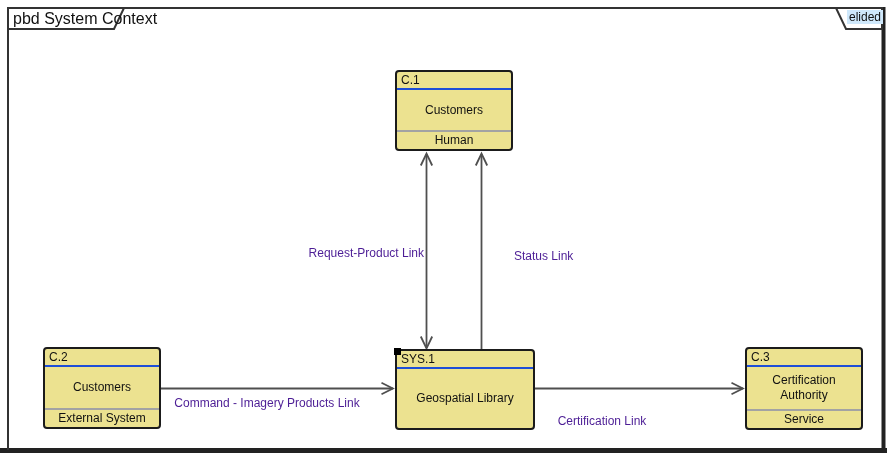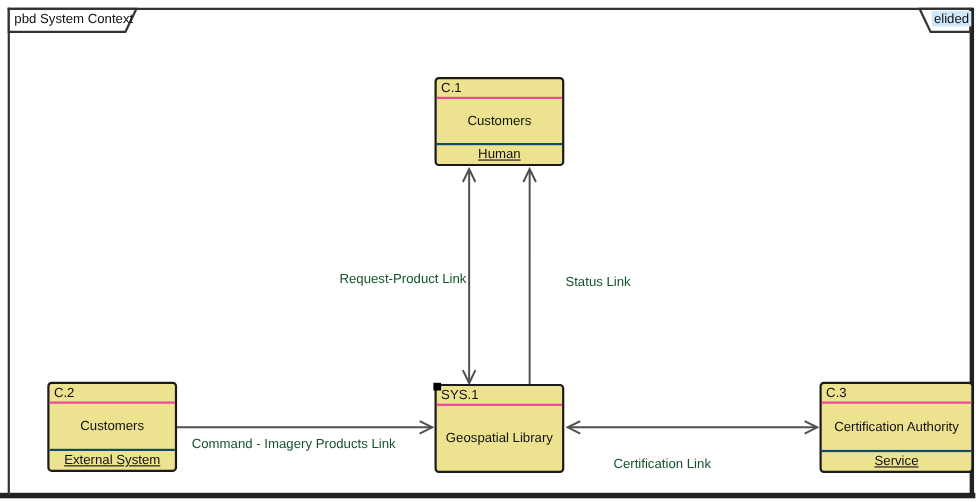--- a/index.html
+++ b/index.html
@@ -2,48 +2,48 @@
 <html><head>
 <meta charset="utf-8">
 <style>
   html,body{margin:0;padding:0;background:#fff;}
   .canvas{
     position:relative;width:887px;height:456px;background:#ffffff;
     font-family:"Liberation Sans",sans-serif;overflow:hidden;
   }
   svg.overlay{position:absolute;left:0;top:0;width:887px;height:456px;}
   .frame-title{
-    position:absolute;left:13px;top:10px;font-size:12px;color:#111;white-space:nowrap;
+    position:absolute;left:13px;top:10px;font-size:16px;color:#111;white-space:nowrap;
   }
   .corner-label{
     position:absolute;left:847px;top:10px;font-size:12px;color:#111;
     background:#cfe8fb;padding:0 2px;white-space:nowrap;
   }
   .block{
     position:absolute;box-sizing:border-box;background:#ece290;
     border:2px solid #1b1b1b;border-radius:4px;display:flex;flex-direction:column;
     font-size:12px;color:#111;
   }
   .block-header{
     flex:0 0 auto;height:16px;line-height:16px;padding:0 4px;
-    border-bottom:2px solid #ec4899;text-align:left;
+    border-bottom:2px solid #1d4ed8;text-align:left;
   }
   .block-body{
     flex:1 1 auto;display:flex;align-items:center;justify-content:center;
     text-align:center;line-height:1.25;padding:0 2px;
   }
   .block-footer{
-    flex:0 0 auto;height:17px;line-height:16px;border-top:2px solid #0c4a6e;text-align:center;text-decoration:underline;
+    flex:0 0 auto;height:17px;line-height:16px;border-top:2px solid #a3a3a3;text-align:center;
   }
   #block-c1{left:395px;top:70px;width:118px;height:81px;}
   #block-c2{left:31px;top:347px;width:118px;height:82px;margin-left:12px;}
-  #block-sys1{left:395px;top:349px;width:118px;height:81px;justify-content:space-between;}
-  #block-c3{left:745px;top:347px;width:140px;height:83px;}
+  #block-sys1{left:395px;top:349px;width:140px;height:81px;justify-content:space-between;}
+  #block-c3{left:745px;top:347px;width:118px;height:83px;}
   .sel-handle{position:absolute;left:394px;top:348px;width:7px;height:7px;background:#000;z-index:5;}
-  .link-label{position:absolute;font-size:12px;color:#14532d;white-space:nowrap;}
+  .link-label{position:absolute;font-size:12px;color:#4c1d95;white-space:nowrap;}
   #lbl-request{right:463px;top:246px;}
   #lbl-status{left:514px;top:249px;}
   #lbl-command{left:267px;top:396px;transform:translateX(-50%);}
   #lbl-cert{left:602px;top:414px;transform:translateX(-50%);}
 </style>
 </head>
 <body>
 
 <div class="canvas">
 

